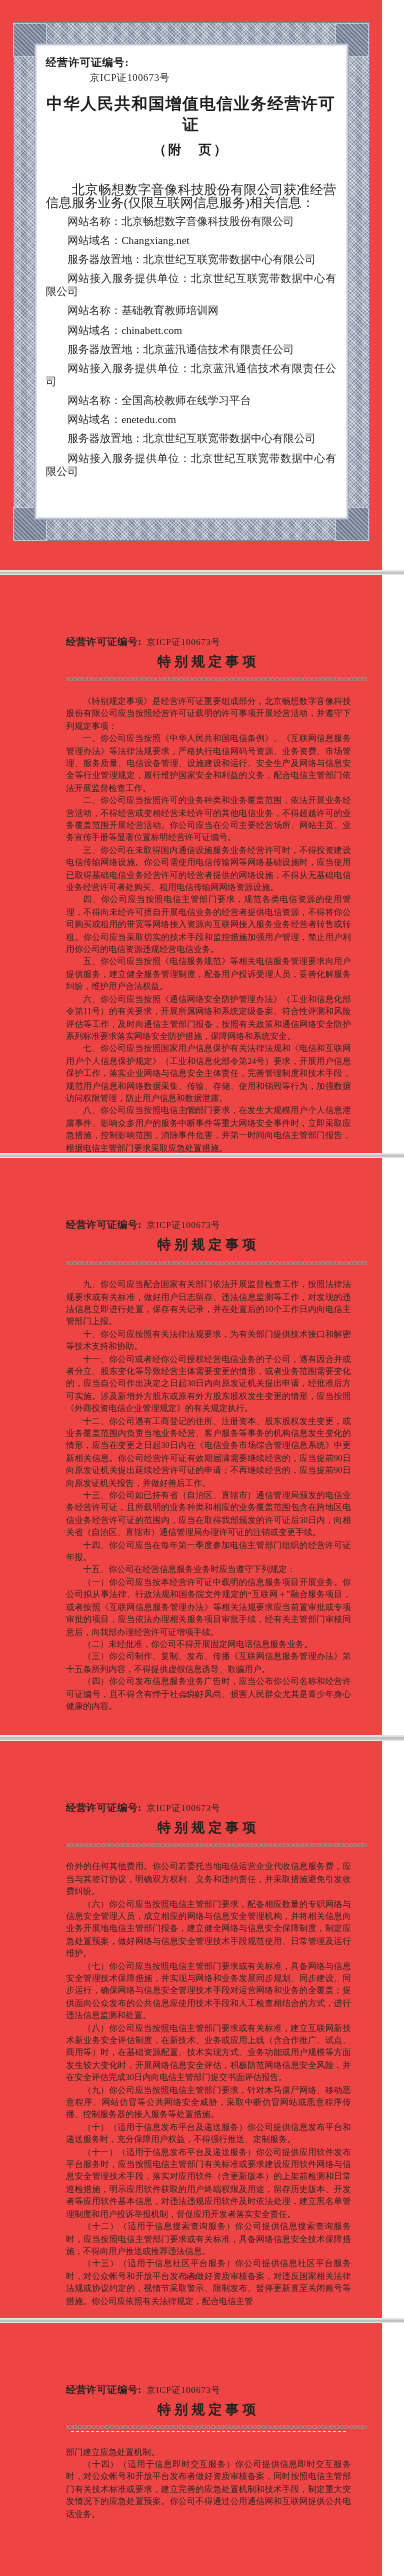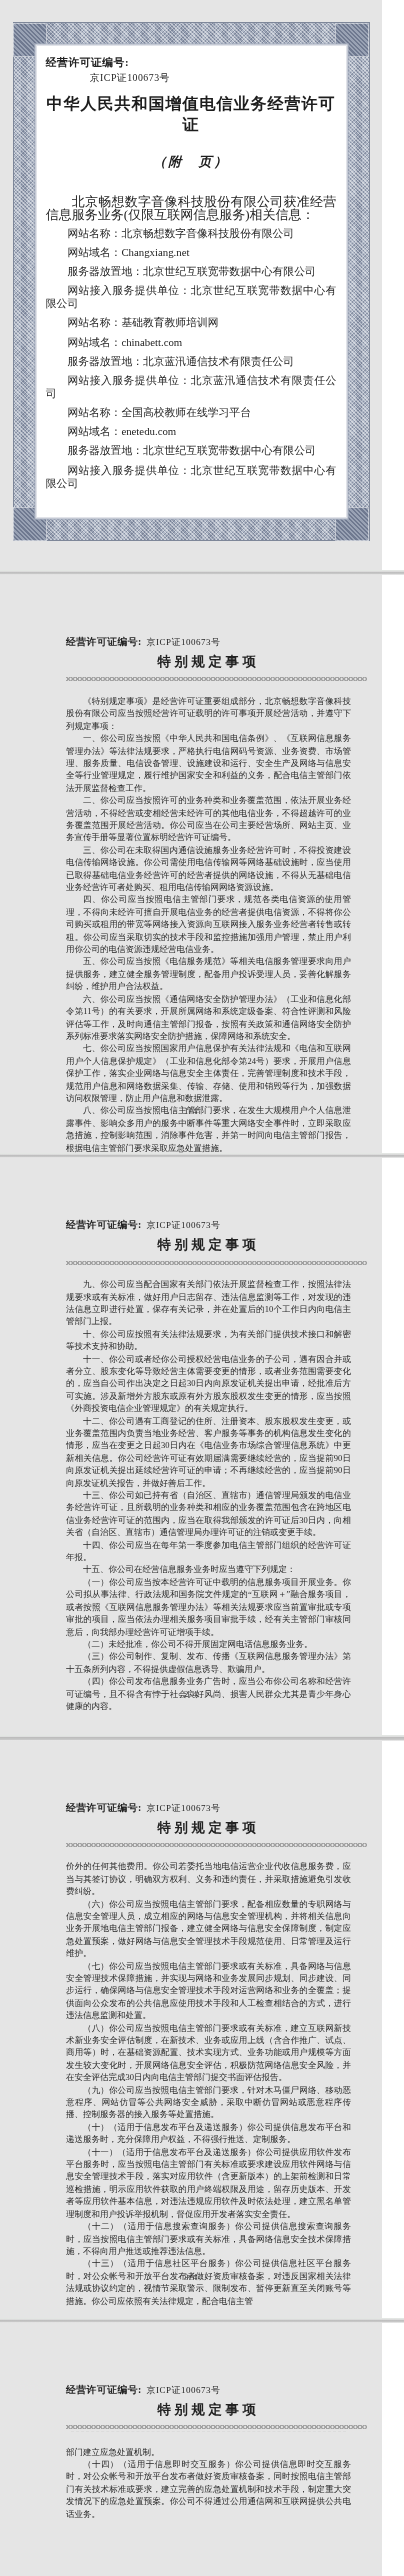--- a/index.html
+++ b/index.html
@@ -3,21 +3,21 @@
 <meta charset="utf-8">
 <style>
   html,body{margin:0;padding:0;background:#ffffff;}
   body{
     width:405px;
     font-family:"Liberation Serif","DejaVu Serif",serif;
     color:#232323;
     -webkit-font-smoothing:antialiased;
   }
   *{box-sizing:border-box;}
-  .page{position:relative;width:382px;background:#e5e5e5;overflow:hidden;}
+  .page{position:relative;width:382px;background:#ef4444;overflow:hidden;}
   .gap{
     height:5.2px;width:405px;
     background:linear-gradient(#f0f0f0,#bdbdbd 30%,#c9c9c9 70%,#f4f4f4);
     border-top:0.5px solid #e3e6e3;
   }
 
   
   .cert{
     position:relative;
     margin:22px auto 0;
@@ -48,22 +48,22 @@
   .corner.bl{left:-0.5px;bottom:-0.5px;}
   .corner.br{right:-0.5px;bottom:-0.5px;}
 
   .cert-no-label{font-size:10.8px;font-weight:600;letter-spacing:0.5px;}
   .cert-no-value{font-size:9.8px;margin:2.1px 0 0 44px;letter-spacing:0.5px;}
   .cert-title{
     margin:8.2px 0 0;text-align:center;
     font-size:16px;font-weight:700;letter-spacing:1px;color:#1d1d1d;
   }
   .cert-subtitle{
-    margin:17px 0 0;text-align:center;
-    font-size:13px;font-weight:700;letter-spacing:2.1px;color:#1d1d1d;font-style:italic;
+    margin:5px 0 0;text-align:center;
+    font-size:13px;font-weight:700;letter-spacing:2.1px;color:#1d1d1d;
   }
   .cert-intro{
     margin:24px 0 6px;
     font-size:13px;line-height:13px;
     text-align:justify;text-indent:2em;
   }
   .cert-entries{margin-top:4px;}
   .cert-entries p{
     margin:0 0 6.2px;
     font-size:10.8px;line-height:13px;

